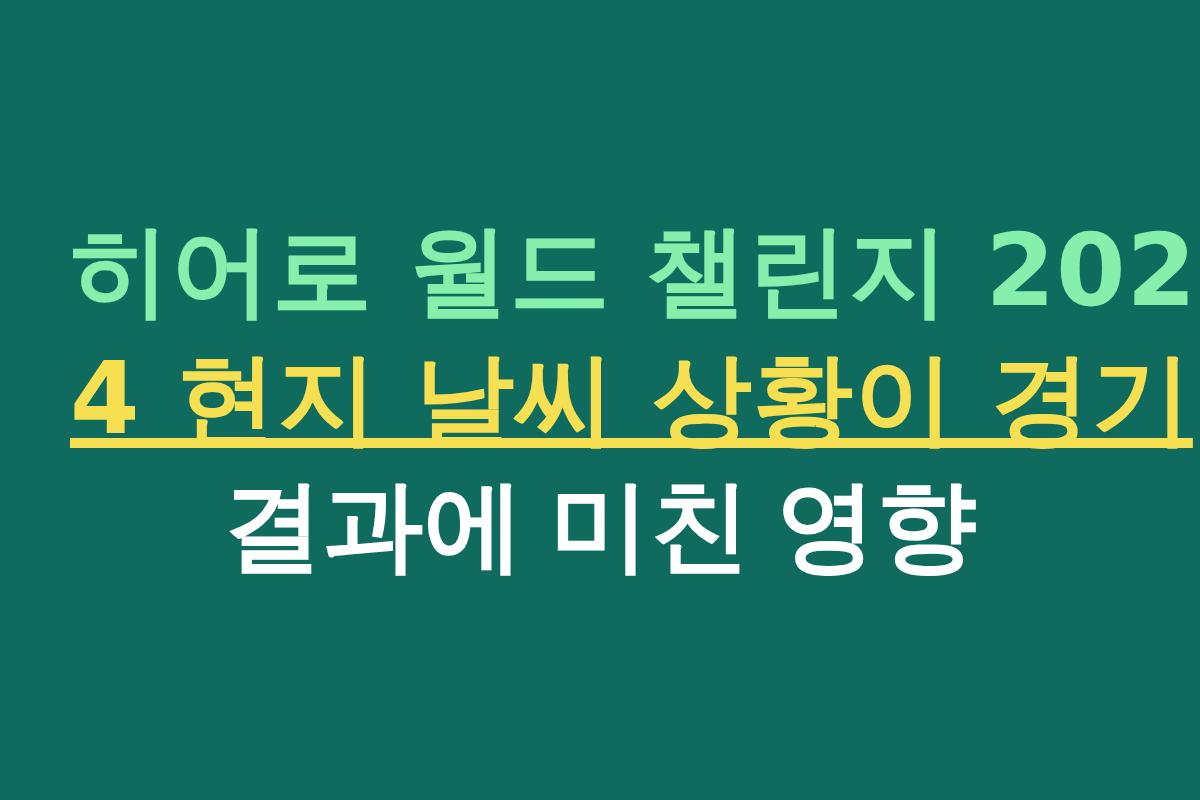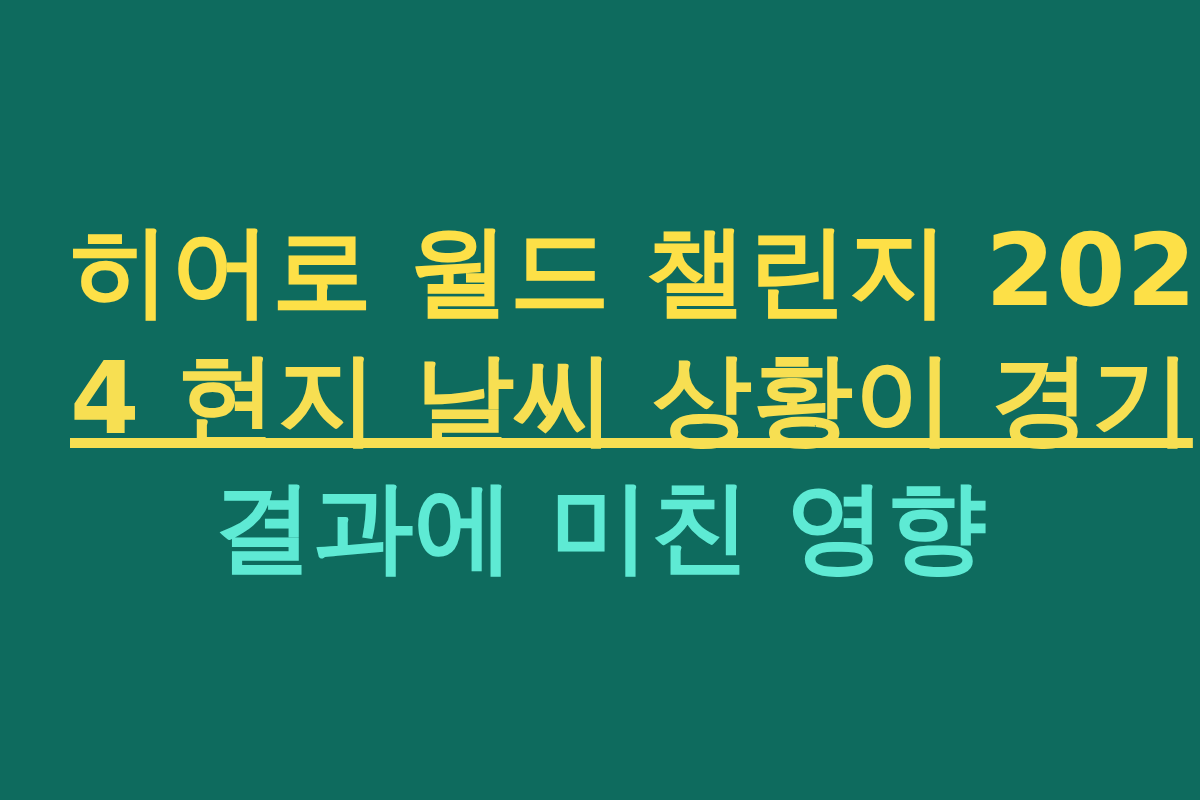--- a/index.html
+++ b/index.html
@@ -51,21 +51,21 @@
     letter-spacing: 1px;
   }
 </style>
 </head>
 <body>
 
 <div class="thumbnail-card" style="background-color: rgb(14, 107, 94);">
 
   <div class="headline-block" style="text-align: center;">
 
-    <span class="headline-line line-1" style="color: #fde047;">히어로 월드 챌린지 202</span>
+    <span class="headline-line line-1" style="color: #86efac;">히어로 월드 챌린지 202</span>
 
     <span class="headline-line line-2" style="color: rgb(247, 223, 82); text-decoration: underline;">4 현지 날씨 상황이 경기</span>
 
-    <span class="headline-line line-3" style="color: #5eead4;">결과에 미친 영향</span>
+    <span class="headline-line line-3" style="color: #ffffff; font-family: Liberation Serif, serif;">결과에 미친 영향</span>
 
   </div>
 
 </div>
 
 </body></html>

